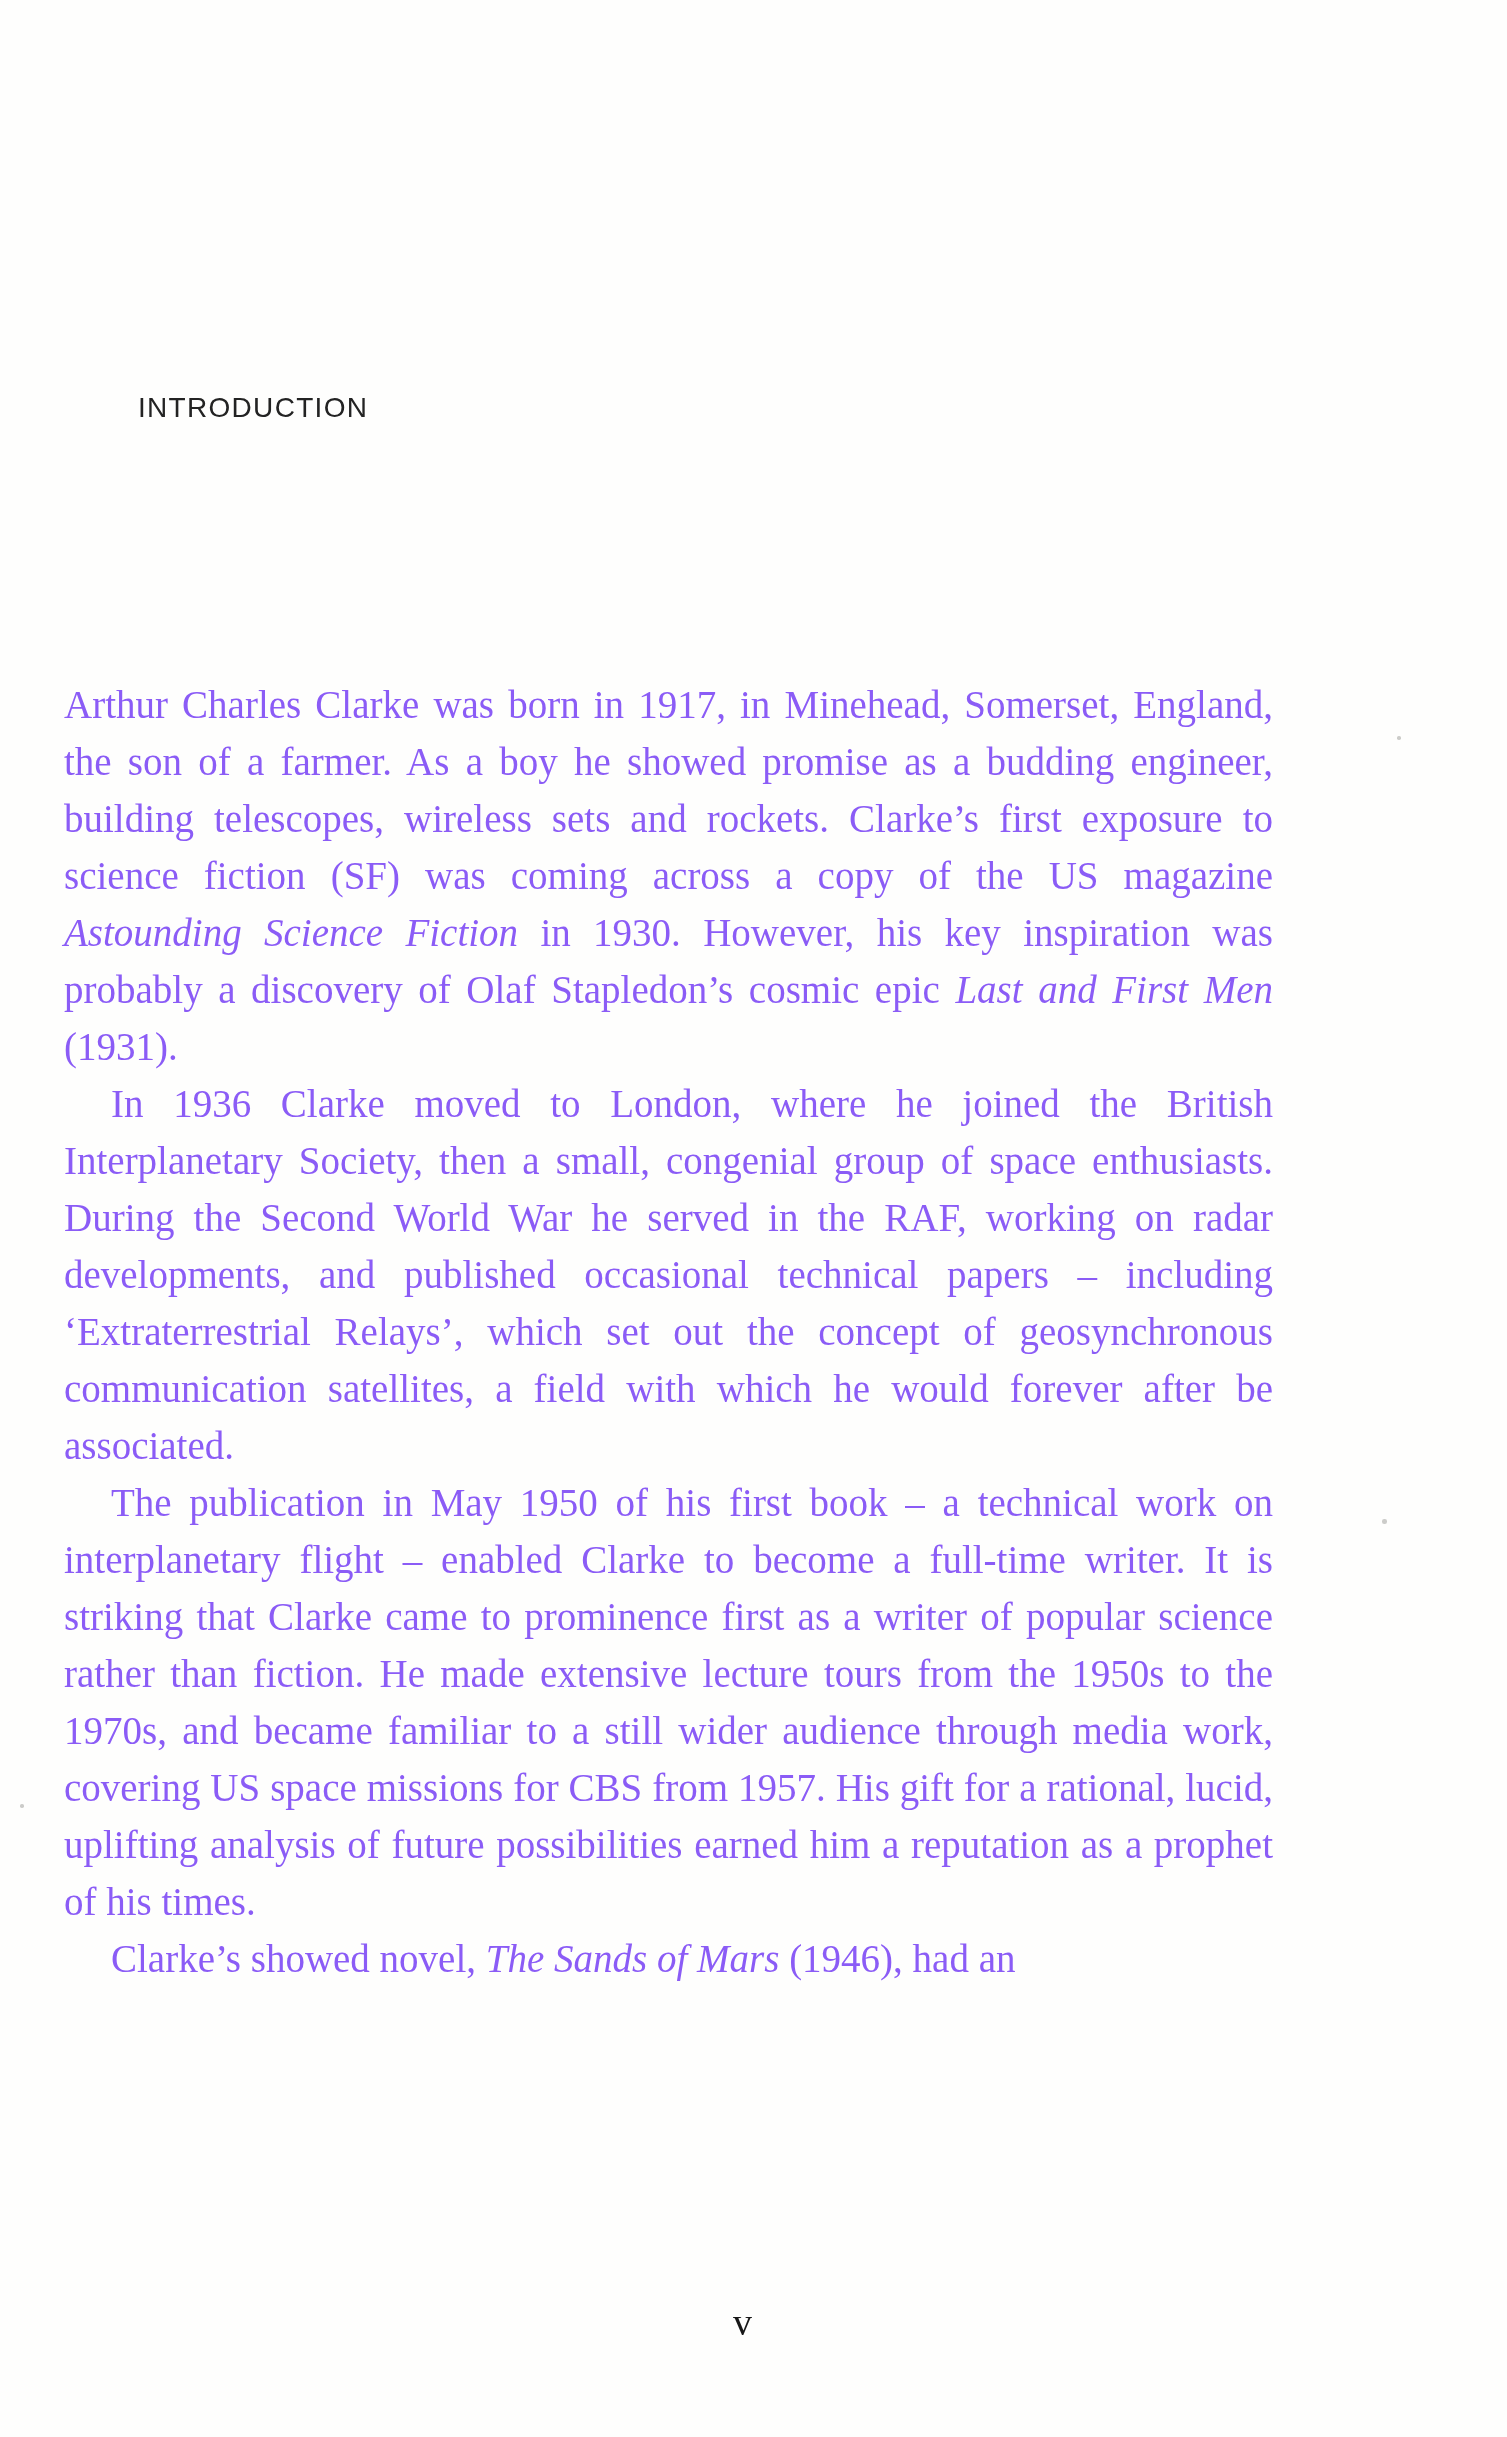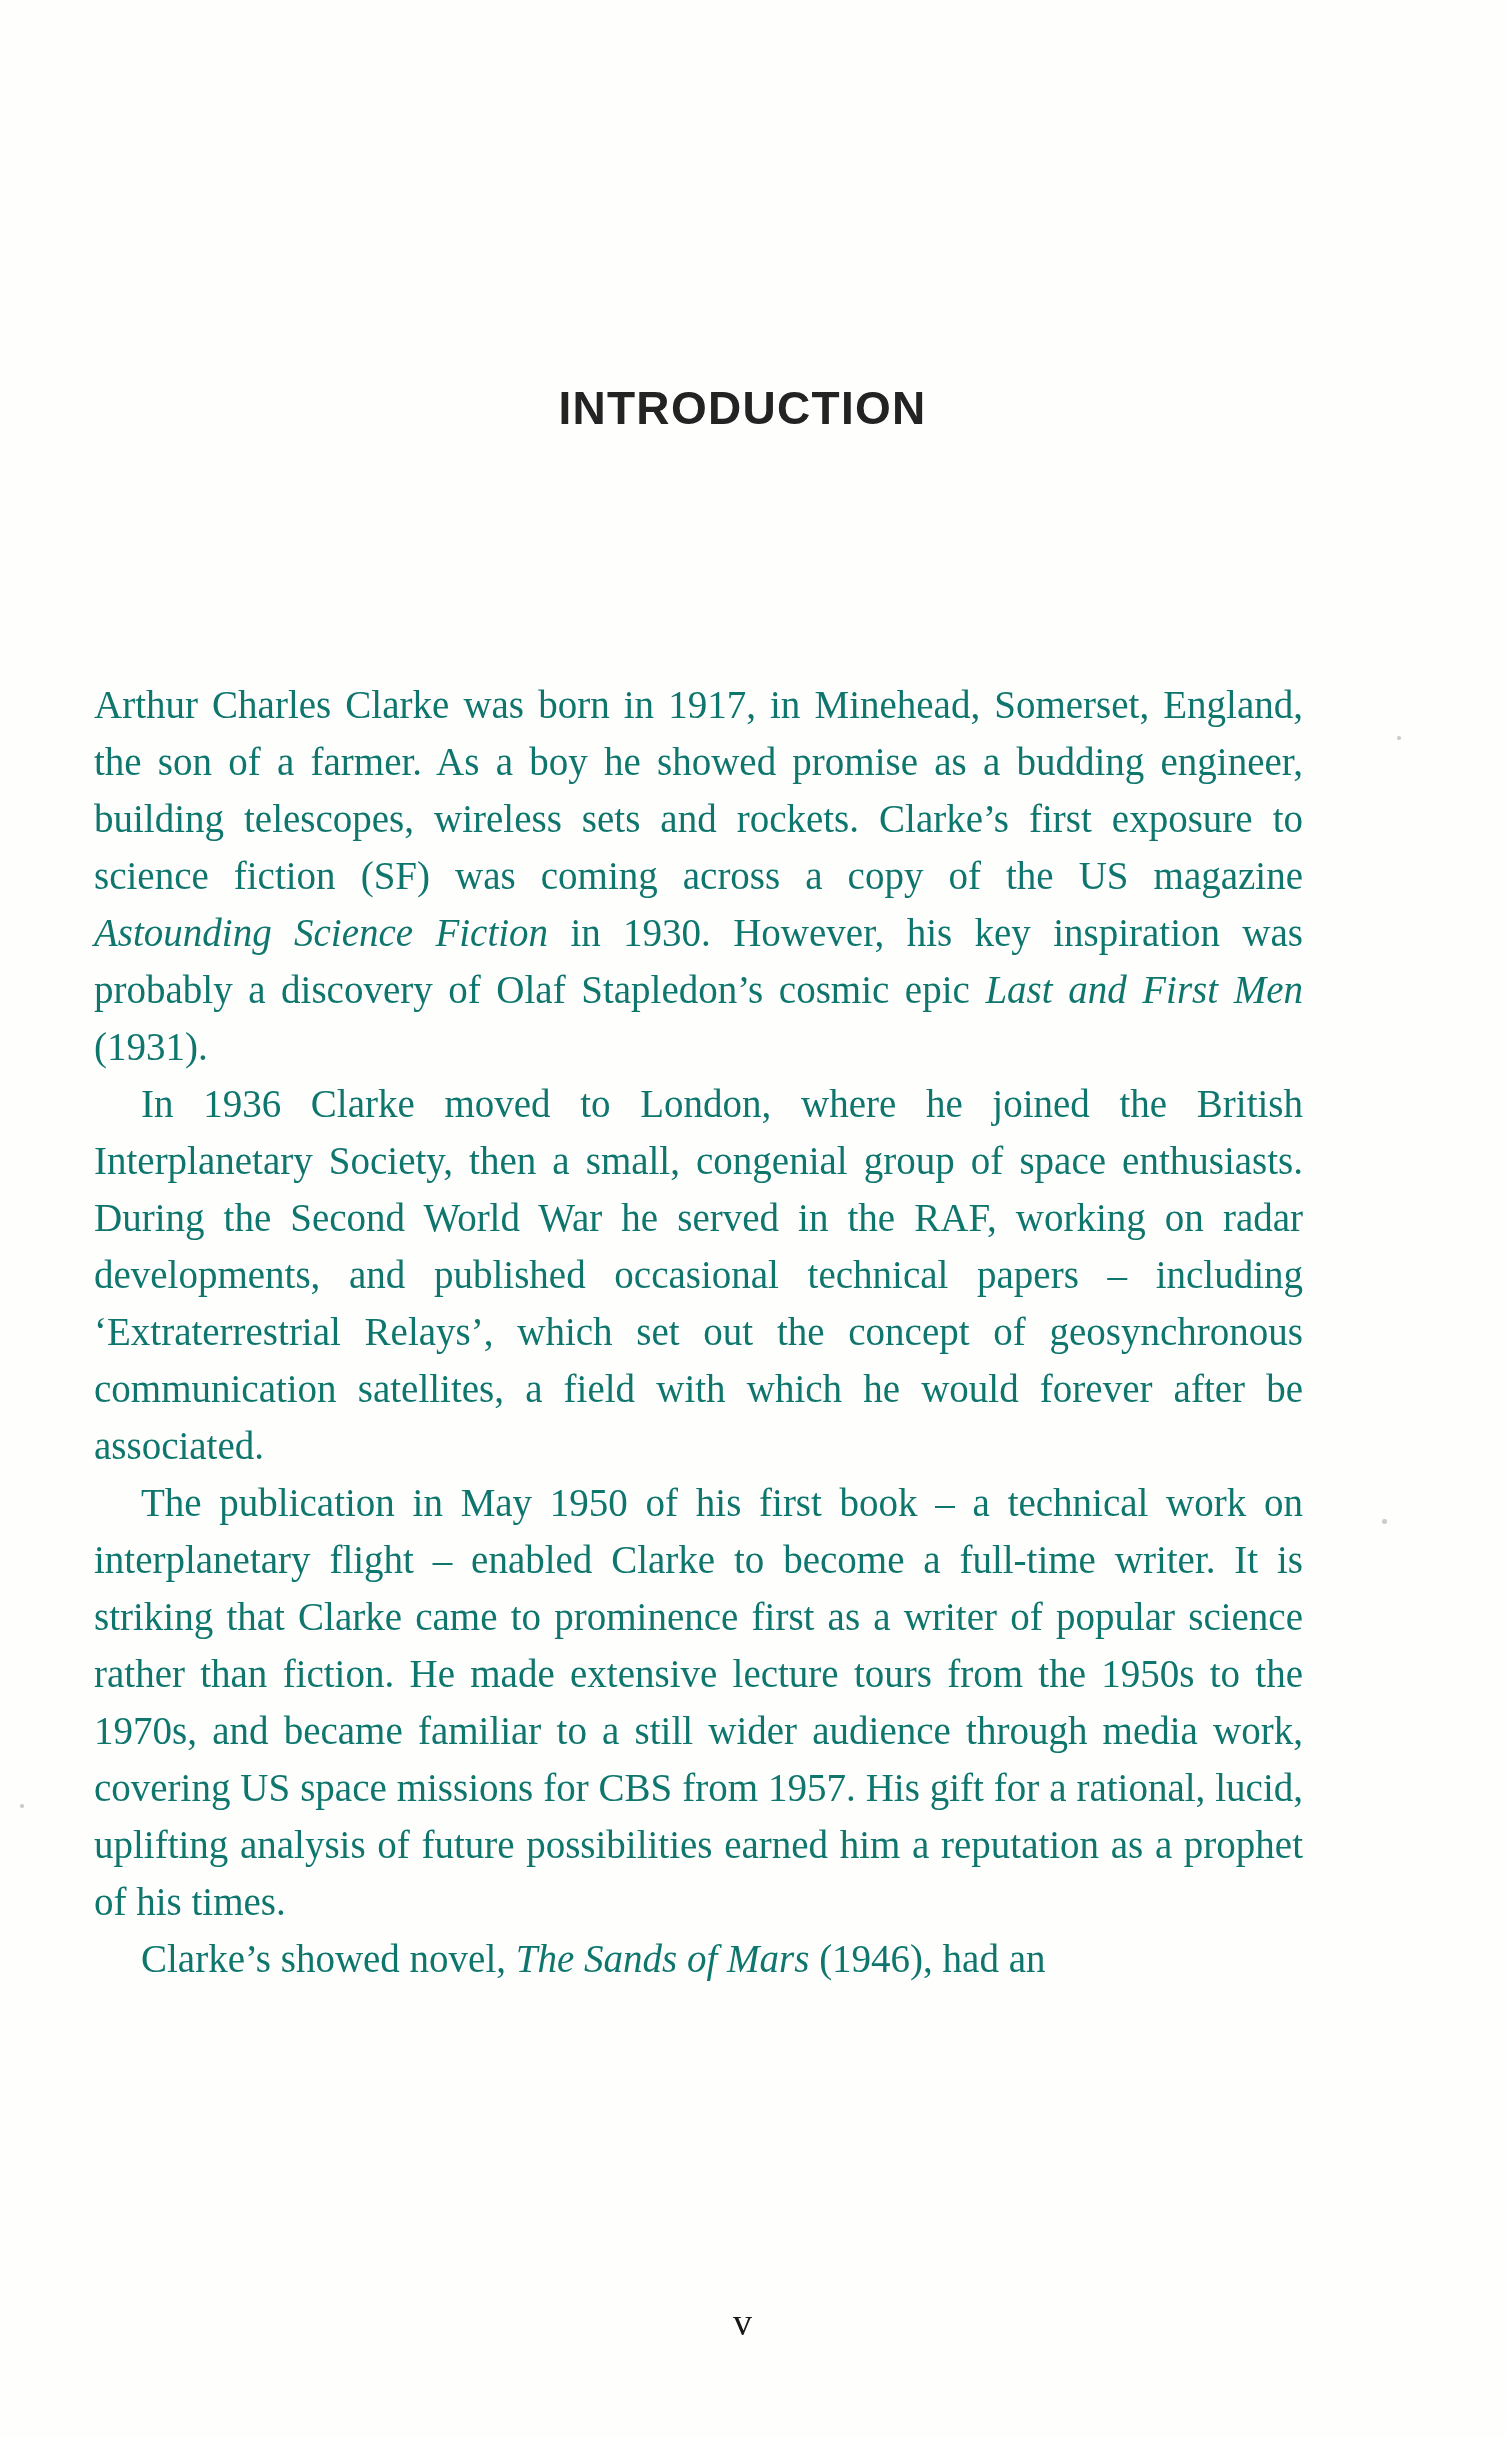--- a/index.html
+++ b/index.html
@@ -15,38 +15,38 @@
     background: #fefefd;
     color: #1c1c1c;
     overflow: hidden;
     font-family: "Liberation Serif", serif;
   }
   .title {
     margin: 0;
     padding-top: 384px;
     margin-left: 138px;
     width: 1209px;
-    text-align: center;
+    text-align: left;
     font-family: "Liberation Sans", sans-serif;
-    font-weight: 700;
-    font-size: 46px;
+    font-weight: 400;
+    font-size: 28px;
     line-height: 48px;
     letter-spacing: 1.3px;
     color: #232323;
   }
   .body-text {
     margin-top: 244px;
-    margin-left: 94px;
+    margin-left: 64px;
     width: 1209px;
     font-size: 39px;
     line-height: 57px;
     text-align: justify;
     font-variant-numeric: oldstyle-nums;
     font-feature-settings: "onum";
-    color: #0f766e;
+    color: #8b5cf6;
   }
   .para {
     margin: 0;
     text-indent: 47px;
   }
   .para.no-indent {
     text-indent: 0;
   }
   .italic {
     font-style: italic;

